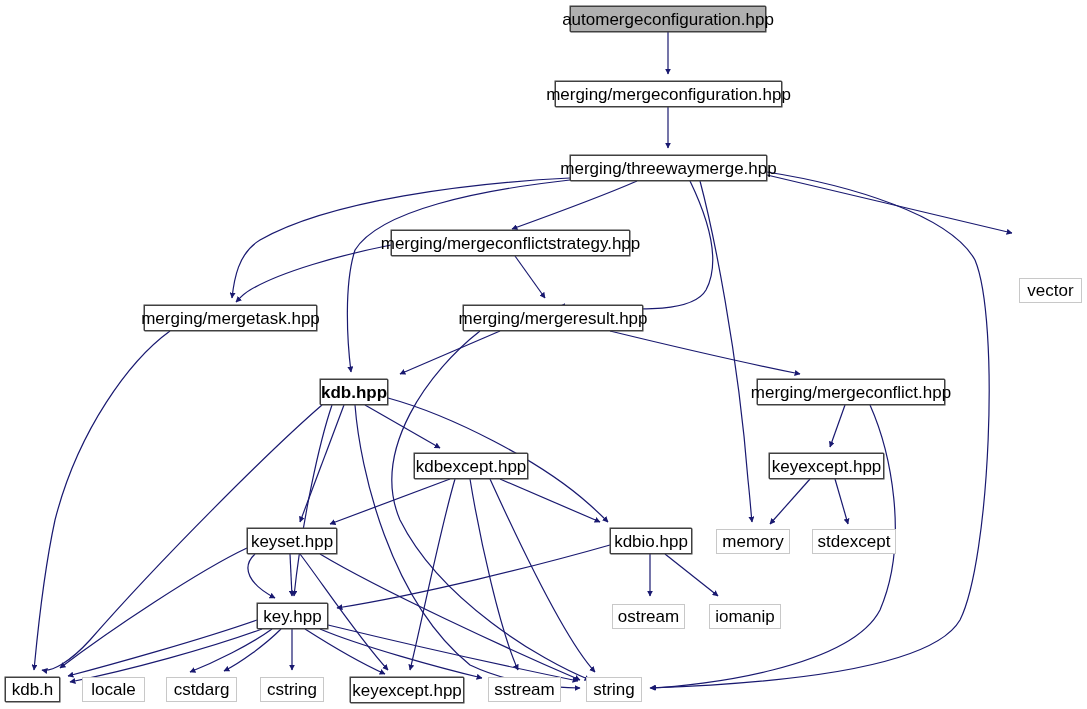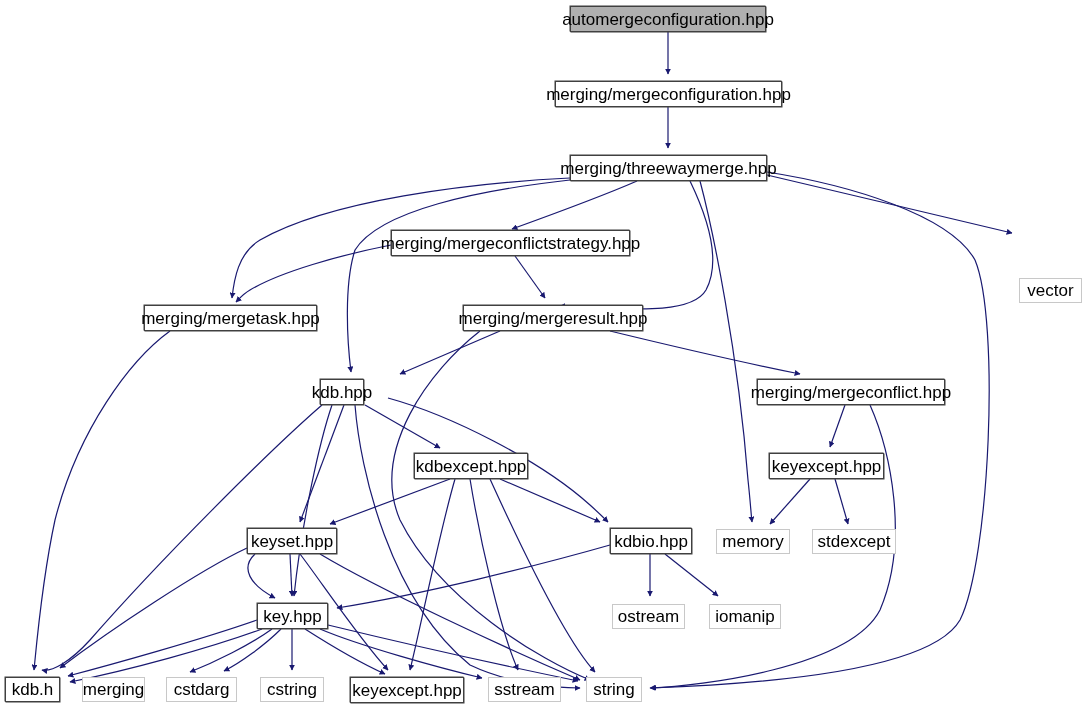--- a/index.html
+++ b/index.html
@@ -127,21 +127,21 @@
       </div>
       <div class="node strong" style="left: 391px; top: 230px; width: 239px; height: 26px;">
         <span class="label">merging/mergeconflictstrategy.hpp</span>
       </div>
       <div class="node strong" style="left: 144px; top: 305px; width: 173px; height: 26px;">
         <span class="label">merging/mergetask.hpp</span>
       </div>
       <div class="node strong" style="left: 463px; top: 305px; width: 180px; height: 26px;">
         <span class="label">merging/mergeresult.hpp</span>
       </div>
-      <div class="node strong" style="left: 320px; top: 379px; width: 44px; height: 26px;">
+      <div class="node strong" style="left: 320px; top: 379px; width: 68px; height: 26px; font-weight: bold;">
         <span class="label">kdb.hpp</span>
       </div>
       <div class="node strong" style="left: 757px; top: 379px; width: 188px; height: 26px;">
         <span class="label">merging/mergeconflict.hpp</span>
       </div>
       <div class="node strong" style="left: 414px; top: 453px; width: 114px; height: 26px;">
         <span class="label">kdbexcept.hpp</span>
       </div>
       <div class="node strong" style="left: 769px; top: 453px; width: 115px; height: 26px;">
         <span class="label">keyexcept.hpp</span>
@@ -164,21 +164,21 @@
       <div class="node weak" style="left: 612px; top: 604px; width: 73px; height: 25px; text-align: right;">
         <span class="label">ostream</span>
       </div>
       <div class="node weak" style="left: 709px; top: 604px; width: 72px; height: 25px;">
         <span class="label">iomanip</span>
       </div>
       <div class="node strong" style="left: 5px; top: 677px; width: 55px; height: 25px;">
         <span class="label">kdb.h</span>
       </div>
       <div class="node weak" style="left: 82px; top: 677px; width: 63px; height: 25px;">
-        <span class="label">merging</span>
+        <span class="label">locale</span>
       </div>
       <div class="node weak" style="left: 166px; top: 677px; width: 71px; height: 25px;">
         <span class="label">cstdarg</span>
       </div>
       <div class="node weak" style="left: 260px; top: 677px; width: 64px; height: 25px;">
         <span class="label">cstring</span>
       </div>
       <div class="node strong" style="left: 350px; top: 677px; width: 114px; height: 26px;">
         <span class="label">keyexcept.hpp</span>
       </div>

